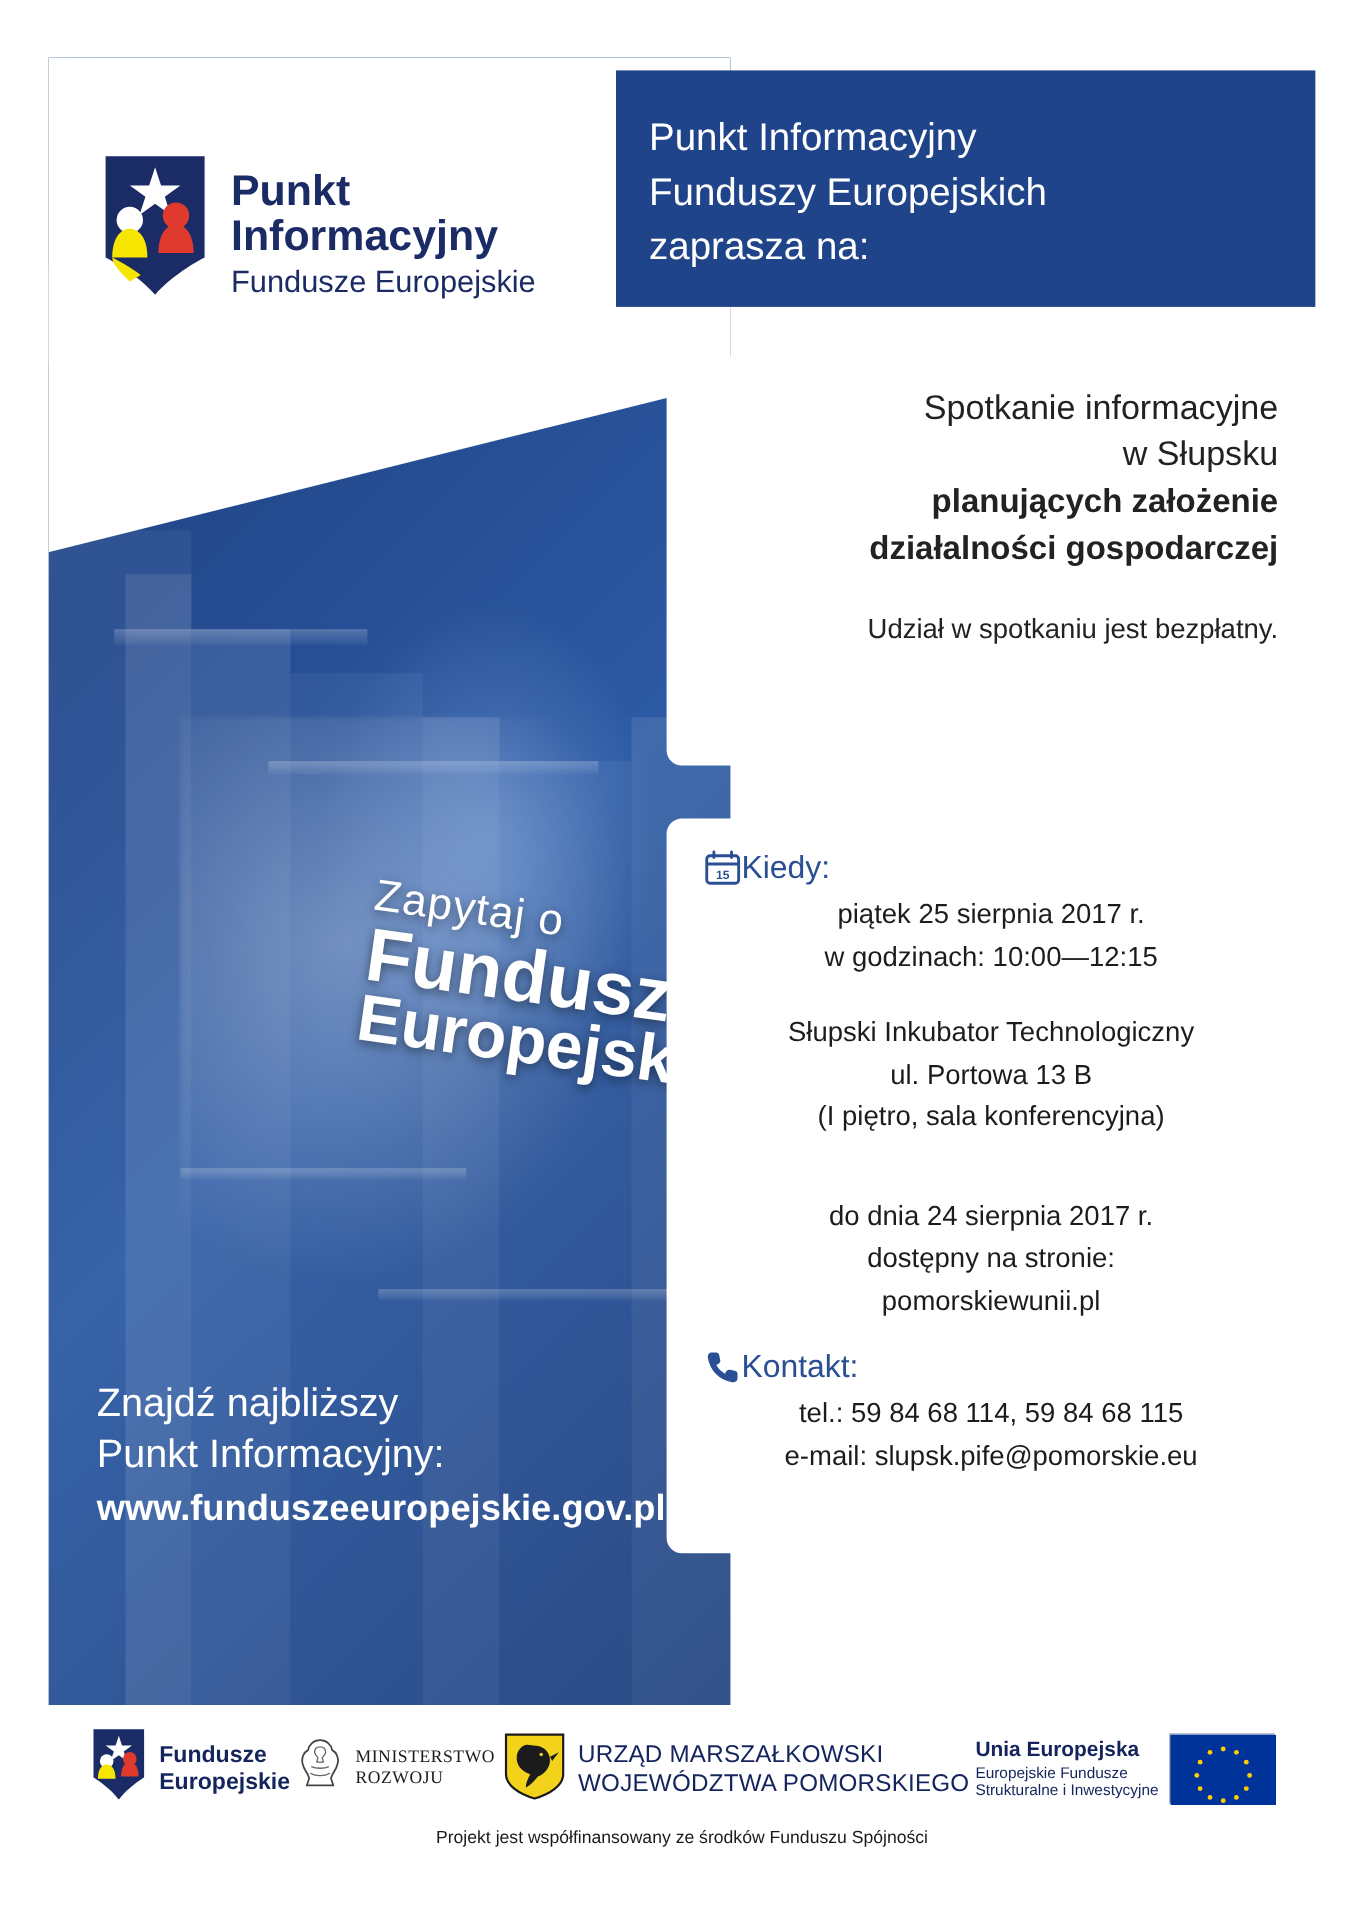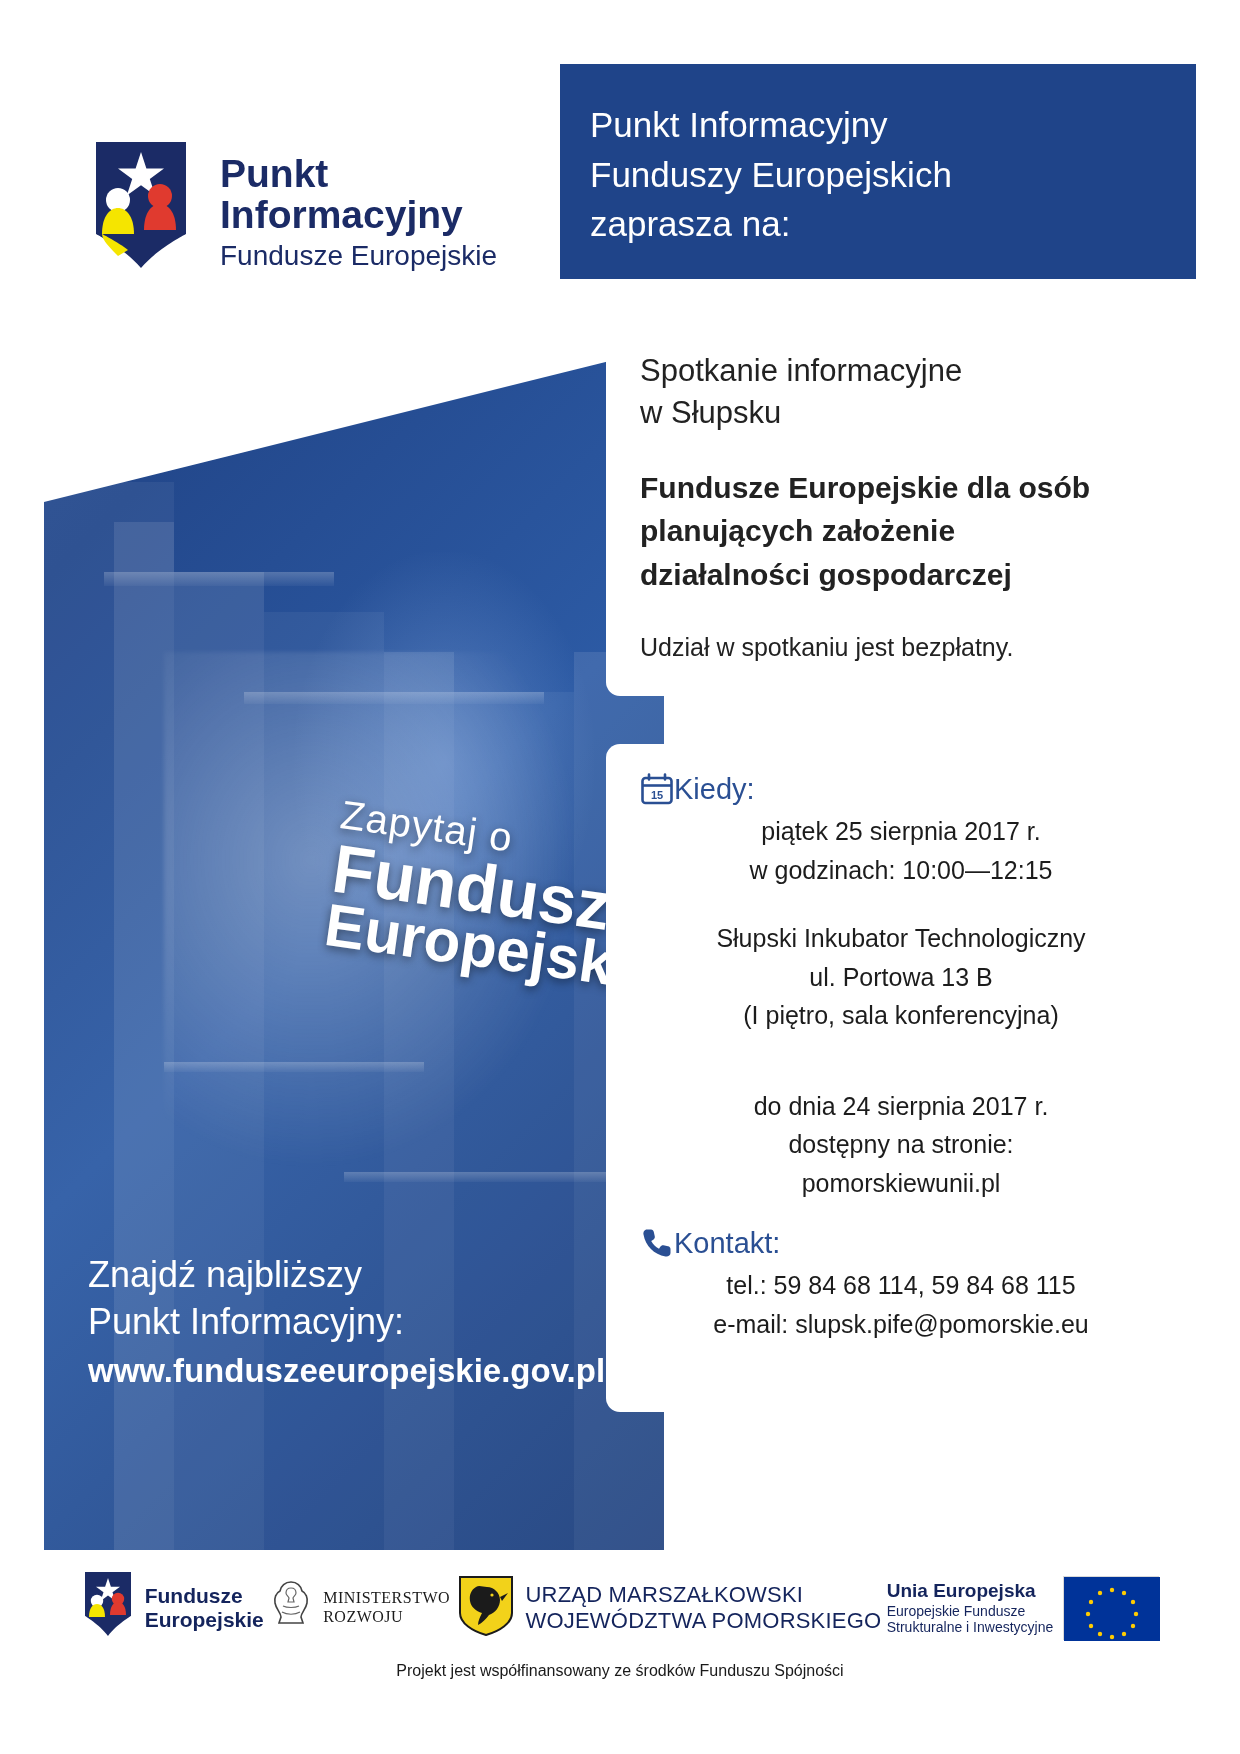--- a/index.html
+++ b/index.html
@@ -92,21 +92,21 @@
 
   
   .pi-logo {
     position: absolute;
     left: 44px;
     top: 70px;
     width: 460px;
     height: 180px;
     display: flex;
     align-items: center;
-    gap: 26px;
+    gap: 16px;
   }
   .pi-logo .flag {
     position: relative;
     width: 106px;
     height: 148px;
   }
   .pi-logo .flag svg { display: block; }
   .pi-logo .words { line-height: 1.06; color: #1b2b66; }
   .pi-logo .w1 { font-size: 39px; font-weight: 700; }
   .pi-logo .w2 { font-size: 39px; font-weight: 700; }
@@ -144,21 +144,21 @@
     background: #ffffff;
     border-radius: 14px;
     box-shadow: 0 0 0 0 rgba(0,0,0,0);
   }
   .card-top {
     left: 562px;
     top: 272px;
     width: 590px;
     min-height: 372px;
     padding: 26px 34px 30px 34px;
-    text-align: left;
+    text-align: right;
     color: #222;
   }
   .card-top .ct-1 { font-size: 31px; line-height: 1.34; }
   .card-top .ct-bold {
     font-size: 30px;
     font-weight: 700;
     line-height: 1.38;
     margin-top: 34px;
   }
   .card-top .ct-free { font-size: 25px; margin-top: 38px; }
@@ -294,21 +294,20 @@
 
   <div class="right-head">
     <div>Punkt Informacyjny</div>
     <div>Funduszy Europejskich</div>
     <div>zaprasza na:</div>
   </div>
 
   <div class="card card-top">
     <div class="ct-1">Spotkanie informacyjne</div>
     <div class="ct-1">w Słupsku</div>
-    <div class="ct-bold">Fundusze Europejskie dla osób</div>
     <div class="ct-bold" style="margin-top:2px;">planujących założenie</div>
     <div class="ct-bold" style="margin-top:2px;">działalności gospodarczej</div>
     <div class="ct-free">Udział w spotkaniu jest bezpłatny.</div>
   </div>
 
   <div class="card card-details">
 
     <div class="row-head">
       <span>
         <svg class="ic" viewBox="0 0 34 34" xmlns="http://www.w3.org/2000/svg">

